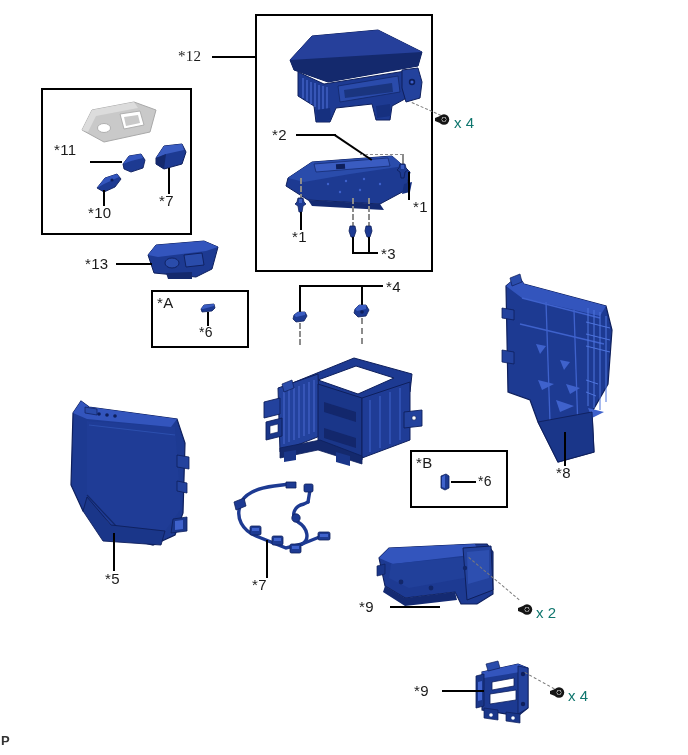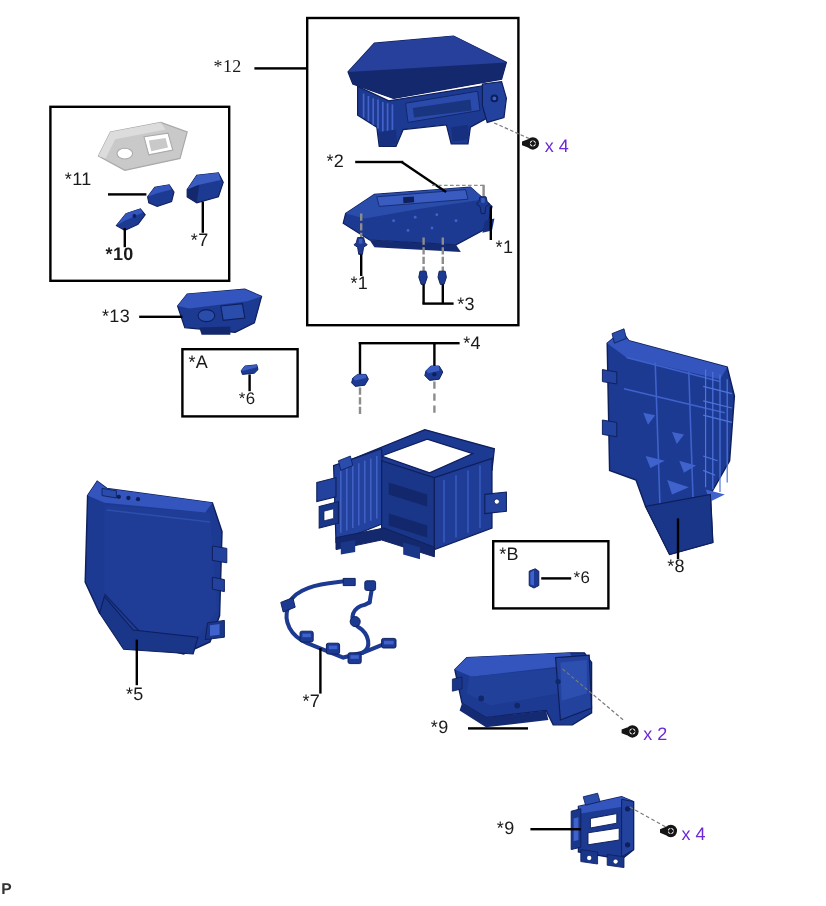--- a/index.html
+++ b/index.html
@@ -51,21 +51,21 @@
     transform-origin:0 0;
   }
   
   .part{position:absolute;}
   .part svg{display:block;overflow:visible;}
   
   .screw{position:absolute;}
   .xqty{
     position:absolute;
     font-size:15px;
-    color:#6d28d9;
+    color:#0f766e;
     font-family:"Liberation Sans", sans-serif;
     white-space:nowrap;
   }
   .corner-code{
     position:absolute;
     font-size:13px;
     color:#333333;
     font-family:"Liberation Sans", sans-serif;
   }
 </style>
@@ -213,21 +213,21 @@
   <div class="lbl" style="left:54px;top:141px;">*11</div>
 
   <div class="part" style="left:95px;top:172px;">
     <svg width="28" height="22" viewBox="0 0 28 22">
       <path d="M2 16 L10 6 L22 2 L26 7 L20 15 L9 20 Z" fill="#1d3a92" stroke="#0e1f5c" stroke-width="0.9"></path>
       <path d="M2 16 L10 6 L22 2 L24 5 L9 12 Z" fill="#3355bd" stroke="none"></path>
       <circle cx="17" cy="8" r="1.6" fill="#0e1f5c"></circle>
     </svg>
   </div>
   <div class="lead v" style="left:103px;top:190px;height:16px;"></div>
-  <div class="lbl" style="left:88px;top:204px;font-weight:bold;">*10</div>
+  <div class="lbl" style="left:88px;top:204px;">*10</div>
 
   <div class="part" style="left:154px;top:142px;">
     <svg width="34" height="30" viewBox="0 0 34 30">
       <path d="M2 16 L10 4 L28 2 L32 10 L28 22 L10 27 L2 22 Z" fill="#1d3a92" stroke="#0e1f5c" stroke-width="1"></path>
       <path d="M2 16 L10 4 L28 2 L30 8 L12 12 Z" fill="#3a5cc1" stroke="none"></path>
       <path d="M2 16 L12 12 L10 27 L2 22 Z" fill="#14296d" stroke="none"></path>
     </svg>
   </div>
   <div class="lead v" style="left:168px;top:168px;height:26px;"></div>
   <div class="lbl" style="left:159px;top:192px;">*7</div>

